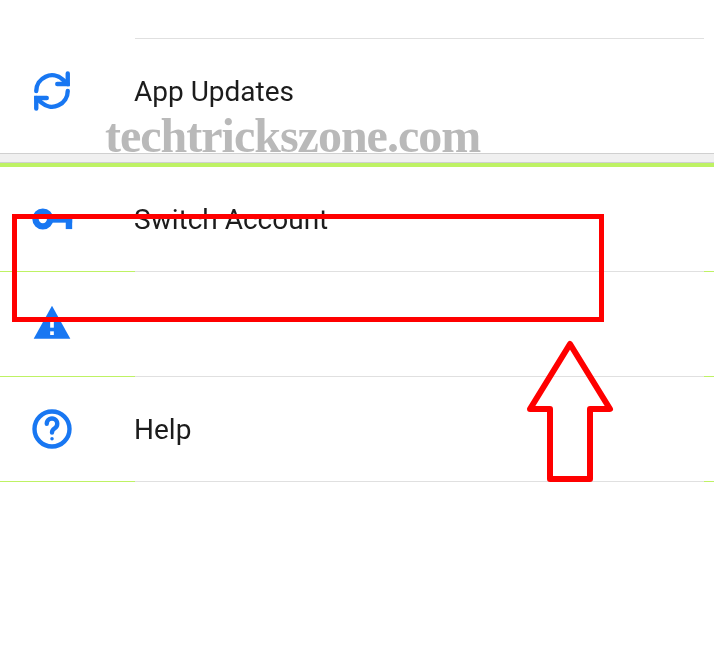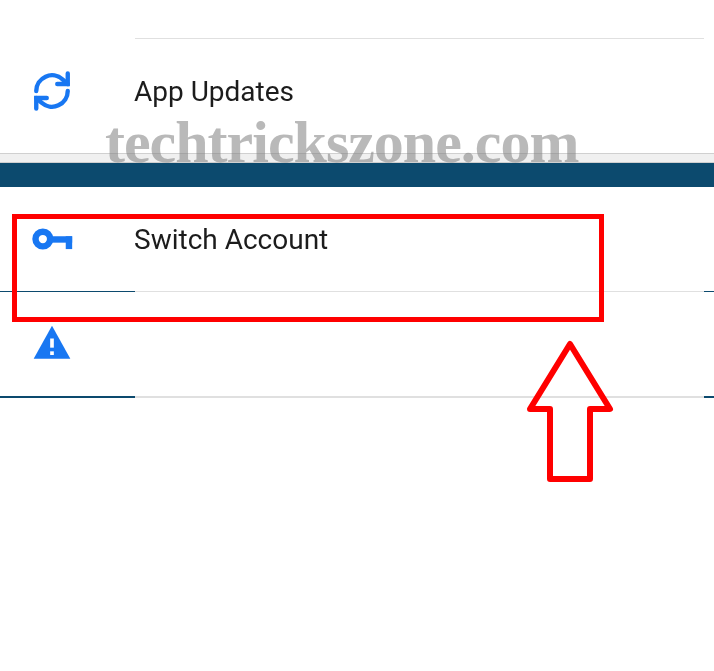--- a/index.html
+++ b/index.html
@@ -53,28 +53,28 @@
       margin-left: 135px;
       margin-right: 10px;
     }
     .section-gap {
       height: 10px;
       background: #f0f0f0;
       border-top: 1px solid #d0d0d0;
       border-bottom: 1px solid #d0d0d0;
     }
     .bottom-section {
-      background: #0c4a6e;
-      padding-top: 24px;
+      background: #bef264;
+      padding-top: 4px;
     }
     .watermark {
       position: absolute;
       top: 108px;
       left: 105px;
-      font-size: 60px;
+      font-size: 48px;
       font-weight: bold;
       color: rgba(128, 128, 128, 0.55);
       font-family: Georgia, "Times New Roman", serif;
       letter-spacing: -1px;
       z-index: 10;
       pointer-events: none;
       text-align: center;
     }
     .highlight-box {
       position: absolute;
@@ -138,20 +138,30 @@
       <svg width="44" height="44" viewBox="0 0 24 24" fill="#1877f2">
         <path d="M12 2 L22 20 L2 20 Z" fill="#1877f2"></path>
         <rect x="11" y="9" width="2" height="5" fill="#ffffff"></rect>
         <rect x="11" y="16" width="2" height="2" fill="#ffffff"></rect>
       </svg>
     </span>
   </div>
 
   <div class="item-divider"></div>
 
+  <div class="menu-item">
+    <span class="menu-icon">
+      <svg width="42" height="42" viewBox="0 0 24 24" fill="none" stroke="#1877f2" stroke-width="2.5">
+        <circle cx="12" cy="12" r="10"></circle>
+        <path d="M9 9a3 3 0 1 1 4.5 2.6c-.8.5-1.5 1-1.5 2.4" stroke-linecap="round"></path>
+        <circle cx="12" cy="17.5" r="1" fill="#1877f2" stroke="none"></circle>
+      </svg>
+    </span>
+    <span class="menu-label">Help</span>
+  </div>
 
   <div class="item-divider"></div>
 </div>
 
 <div class="highlight-box"></div>
 
 <div class="arrow-annotation">
   <svg width="100" height="160" viewBox="0 0 100 160">
     <path d="M50 10 L90 75 L70 75 L70 145 L30 145 L30 75 L10 75 Z" fill="none" stroke="#ff0000" stroke-width="6" stroke-linejoin="round"></path>
   </svg>

